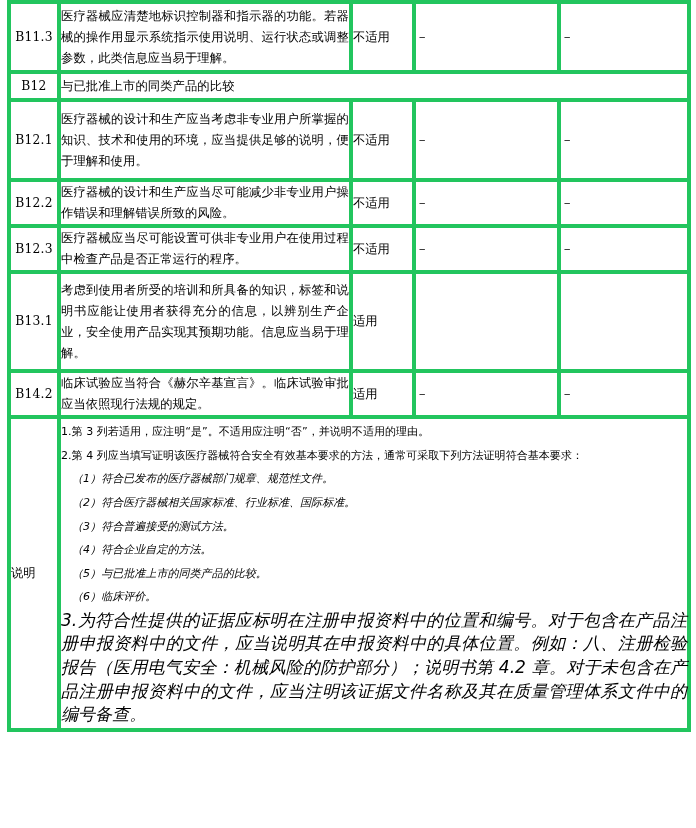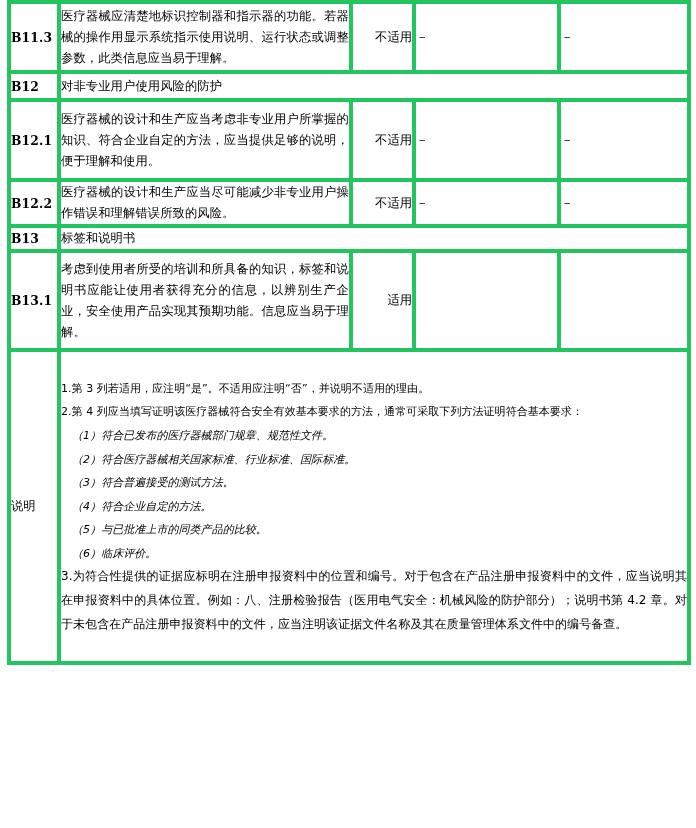--- a/index.html
+++ b/index.html
@@ -35,34 +35,33 @@
     line-height: 21px;
   }
   
   col.c-id    { width: 50px; }
   col.c-req   { width: 292px; }
   col.c-app   { width: 63px; }
   col.c-meth  { width: 145px; }
   col.c-evid  { width: 130px; }
 
   .id-cell {
-    text-align: left;
+    text-align: center;
     font-family: "DejaVu Serif", "Liberation Serif", serif;
     font-size: 12.5px;
     letter-spacing: 0.2px;
-    font-weight: bold;
   }
   .req-cell {
     padding: 2px 5px 3px 8px;
     text-align: justify;
     text-justify: inter-ideograph;
     letter-spacing: 0.1px;
   }
   .app-cell {
-    text-align: right;
+    text-align: left;
     padding: 2px 4px 3px 6px;
     vertical-align: top;
   }
   .dash-cell {
     vertical-align: top;
     padding: 3px 6px 3px 8px;
     font-size: 12.3px;
   }
   .section-cell {
     padding: 1px 5px 2px 8px;
@@ -78,24 +77,25 @@
     vertical-align: top;
   }
   .note-line {
     line-height: 23.6px;
     font-size: 11px;
     white-space: nowrap;
     letter-spacing: 0.05px;
   }
   .note-para {
     line-height: 23.6px;
-    font-size: 12px;
+    font-size: 17px;
     text-align: justify;
     text-justify: inter-ideograph;
     letter-spacing: 0.05px;
+    font-style: italic;
   }
   .note-indent {
     padding-left: 11px;
     font-style: italic;
   }
 </style>
 </head>
 <body>
 
 <div class="page">
@@ -112,55 +112,65 @@
       <tr style="height:70px;">
         <td class="id-cell">B11.3</td>
         <td class="req-cell">医疗器械应清楚地标识控制器和指示器的功能。若器械的操作用显示系统指示使用说明、运行状态或调整参数，此类信息应当易于理解。</td>
         <td class="app-cell">不适用</td>
         <td class="dash-cell">－</td>
         <td class="dash-cell">－</td>
       </tr>
 
       <tr style="height:28px;">
         <td class="id-cell">B12</td>
-        <td class="section-cell" colspan="4">对非专业用户使用风险的防护</td>
+        <td class="section-cell" colspan="4">与已批准上市的同类产品的比较</td>
       </tr>
 
       <tr style="height:80px;">
         <td class="id-cell">B12.1</td>
-        <td class="req-cell">医疗器械的设计和生产应当考虑非专业用户所掌握的知识、符合企业自定的方法，应当提供足够的说明，便于理解和使用。</td>
+        <td class="req-cell">医疗器械的设计和生产应当考虑非专业用户所掌握的知识、技术和使用的环境，应当提供足够的说明，便于理解和使用。</td>
         <td class="app-cell">不适用</td>
         <td class="dash-cell">－</td>
         <td class="dash-cell">－</td>
       </tr>
 
       <tr style="height:41px;">
         <td class="id-cell">B12.2</td>
         <td class="req-cell">医疗器械的设计和生产应当尽可能减少非专业用户操作错误和理解错误所致的风险。</td>
         <td class="app-cell">不适用</td>
         <td class="dash-cell">－</td>
         <td class="dash-cell">－</td>
       </tr>
 
+      <tr style="height:43px;">
+        <td class="id-cell">B12.3</td>
+        <td class="req-cell">医疗器械应当尽可能设置可供非专业用户在使用过程中检查产品是否正常运行的程序。</td>
+        <td class="app-cell">不适用</td>
+        <td class="dash-cell">－</td>
+        <td class="dash-cell">－</td>
+      </tr>
 
-      <tr style="height:23px;">
-        <td class="id-cell">B13</td>
-        <td class="section-cell" colspan="4">标签和说明书</td>
-      </tr>
 
       <tr style="height:99px;">
         <td class="id-cell">B13.1</td>
         <td class="req-cell">考虑到使用者所受的培训和所具备的知识，标签和说明书应能让使用者获得充分的信息，以辨别生产企业，安全使用产品实现其预期功能。信息应当易于理解。</td>
         <td class="app-cell">适用</td>
         <td class="dash-cell"></td>
         <td class="dash-cell"></td>
       </tr>
 
 
 
+      <tr style="height:43px;">
+        <td class="id-cell">B14.2</td>
+        <td class="req-cell">临床试验应当符合《赫尔辛基宣言》。临床试验审批应当依照现行法规的规定。</td>
+        <td class="app-cell">适用</td>
+        <td class="dash-cell">－</td>
+        <td class="dash-cell">－</td>
+      </tr>
 
       <tr style="height:313px;">
         <td class="note-label">说明</td>
         <td class="note-body" colspan="4">
           <div class="note-line">1.第 3 列若适用，应注明“是”。不适用应注明“否”，并说明不适用的理由。</div>
           <div class="note-line">2.第 4 列应当填写证明该医疗器械符合安全有效基本要求的方法，通常可采取下列方法证明符合基本要求：</div>
           <div class="note-line note-indent">（1）符合已发布的医疗器械部门规章、规范性文件。</div>
           <div class="note-line note-indent">（2）符合医疗器械相关国家标准、行业标准、国际标准。</div>
           <div class="note-line note-indent">（3）符合普遍接受的测试方法。</div>
           <div class="note-line note-indent">（4）符合企业自定的方法。</div>

